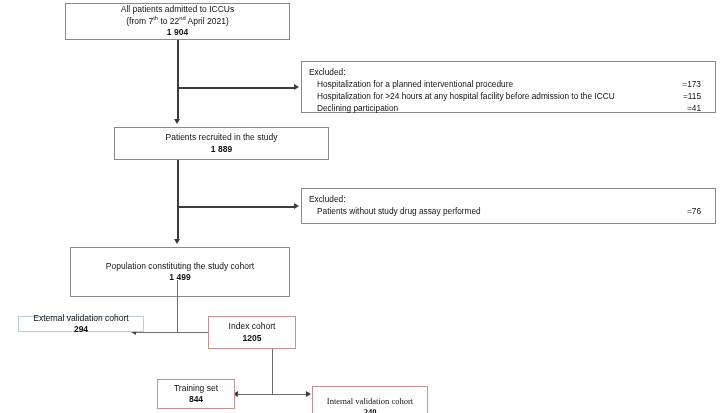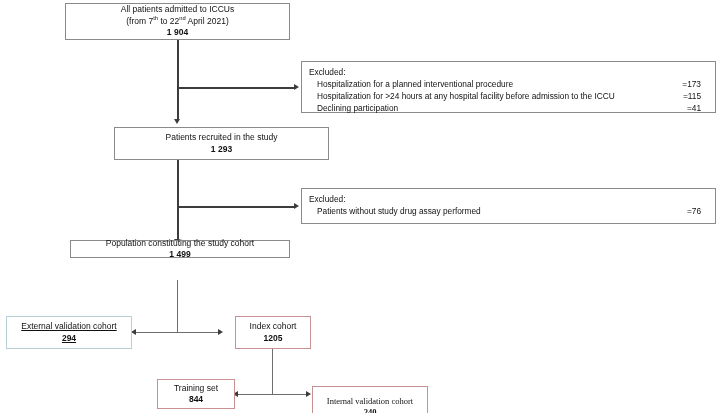--- a/index.html
+++ b/index.html
@@ -117,56 +117,56 @@
       <span class="val">=115</span>
     </span>
     <span class="row">
       <span class="lbl">Declining participation</span>
       <span class="val">=41</span>
     </span>
   </div>
 
   <div class="box" style="left:70px; top:127px; width:215px; height:33px;margin-left:44px;">
     <span class="ln">Patients recruited in the study</span>
-    <span class="ln num">1 293</span>
+    <span class="ln num">1 889</span>
   </div>
 
   <div class="vline" style="left:177px; top:160px; width:1.5px; height:81px;"></div>
   <div class="arrow down" style="left:174px; top:239px;"></div>
 
   <div class="hline" style="left:177px; top:206px; width:119px; height:1.5px;"></div>
   <div class="arrow right" style="left:294px; top:203px;"></div>
 
   <div class="box excl" style="left:301px; top:188px; width:415px; height:36px;">
     <span class="head">Excluded:</span>
     <span class="row">
       <span class="lbl">Patients without study drug assay performed</span>
       <span class="val">=76</span>
     </span>
   </div>
 
-  <div class="box" style="left:70px; top:240px; width:220px; height:18px;">
+  <div class="box" style="left:70px; top:247px; width:220px; height:50px;">
     <span class="ln">Population constituting the study cohort</span>
     <span class="ln num">1 499</span>
   </div>
 
   <div class="vline thin" style="left:177px; top:280px; height:53px;"></div>
 
   <div class="hline thin" style="left:135px; top:332px; width:43px;"></div>
   <div class="arrow left" style="left:131px; top:329px;"></div>
 
   <div class="hline thin" style="left:177px; top:332px; width:43px;"></div>
   <div class="arrow right" style="left:218px; top:329px;"></div>
 
-  <div class="box blue" style="left:6px; top:316px; width:126px; height:33px;text-decoration:underline;">
+  <div class="box blue" style="left:18px; top:316px; width:126px; height:16px;">
     <span class="ln">External validation cohort</span>
     <span class="ln num">294</span>
   </div>
 
-  <div class="box red" style="left:235px; top:316px; width:76px; height:33px;">
+  <div class="box red" style="left:208px; top:316px; width:88px; height:33px;">
     <span class="ln">Index cohort</span>
     <span class="ln num">1205</span>
   </div>
 
   <div class="vline thin" style="left:272px; top:349px; height:46px;"></div>
 
   <div class="hline thin" style="left:237px; top:394px; width:36px;"></div>
   <div class="arrow left" style="left:233px; top:391px;"></div>
 
   <div class="hline thin" style="left:272px; top:394px; width:36px;"></div>

